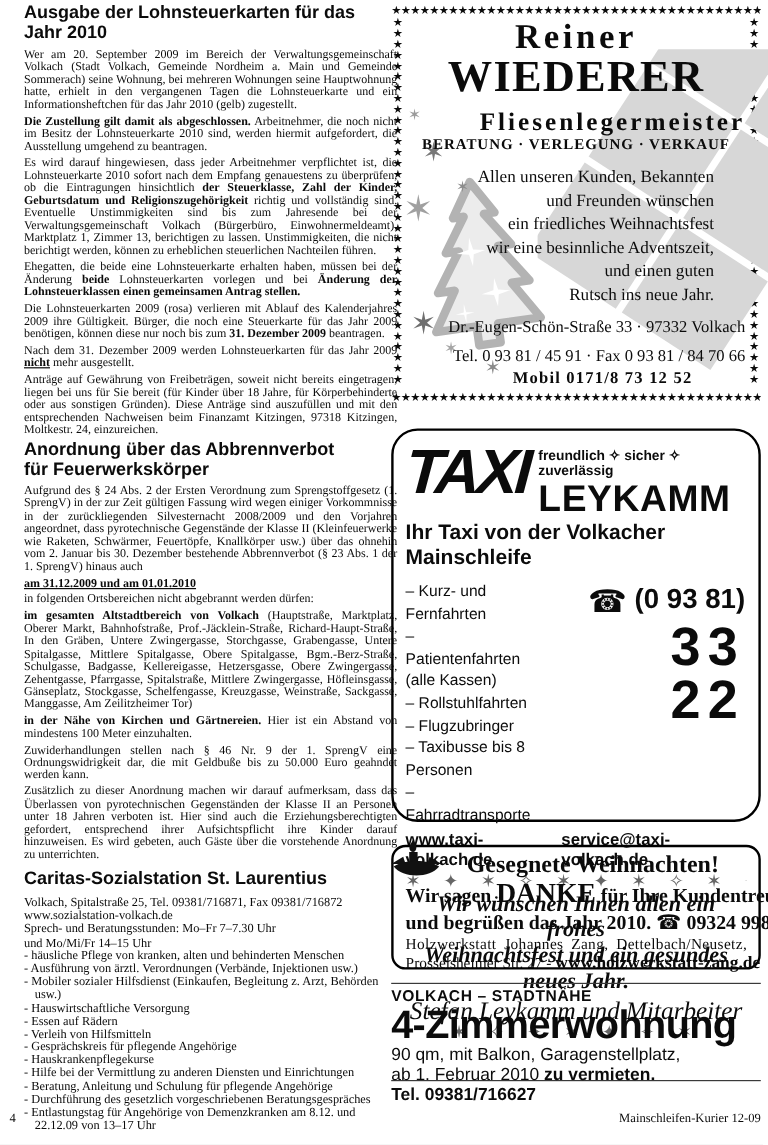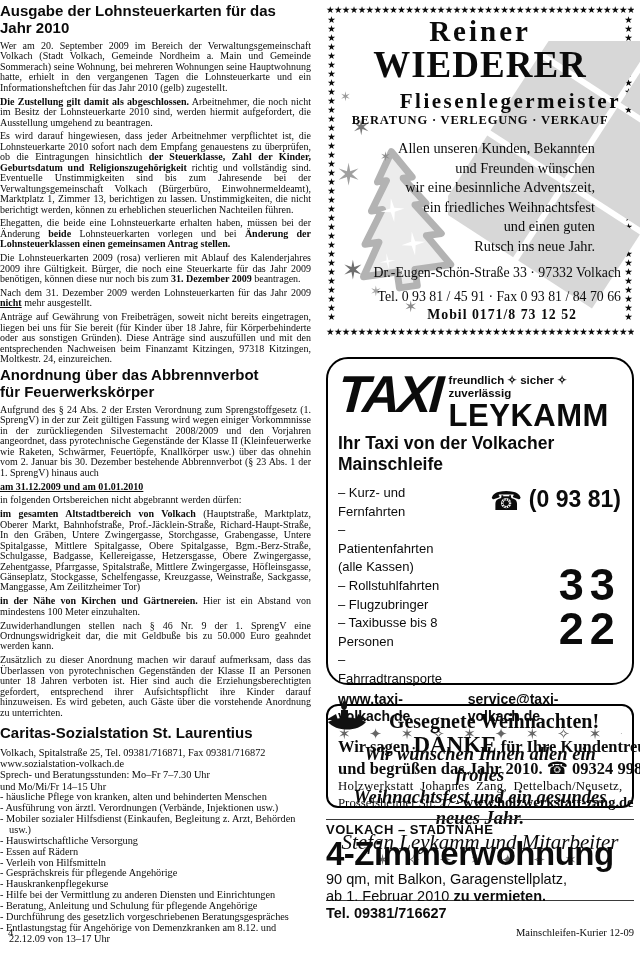--- a/index.html
+++ b/index.html
@@ -1,18 +1,18 @@
 <!DOCTYPE html>
 <html lang="de"><head>
 <meta charset="utf-8">
 <style>
   html,body{margin:0;padding:0;background:#e8e8e8;}
   .page{position:relative;width:640px;height:954px;background:#ffffff;color:#0b0b0b;
         font-family:"Liberation Serif",serif;overflow:hidden;}
-  .col-left{position:absolute;left:0;top:0;width:311px;height:850px;}
+  .col-left{position:absolute;left:20px;top:0;width:311px;height:850px;}
   .col-right{position:absolute;left:326px;top:0;width:308px;height:954px;}
   section{position:absolute;left:0;width:100%;}
   .at{font-family:"Liberation Sans",sans-serif;font-weight:bold;font-size:15px;line-height:16.5px;margin:0 0 5px 0;}
   .jp{font-size:10px;line-height:10.45px;text-align:justify;margin:0 0 3.4px 0;}
   .jp .b{font-weight:bold}
   .jp .u{text-decoration:underline}
   .cinfo{font-size:10.3px;line-height:11.4px;}
   .csvc{font-size:10.3px;line-height:10.9px;padding-left:9px;text-indent:-9px;}
 
   
@@ -44,21 +44,21 @@
            transform:skewX(-4deg);margin-top:4px;}
   .t-right{margin-left:8px;}
   .t-tag{font-weight:bold;font-size:11.5px;line-height:13px;padding-top:8px;}
   .t-name{font-weight:bold;font-size:31px;line-height:31px;letter-spacing:0.5px;}
   .t-sub{font-weight:bold;font-size:17.5px;line-height:21px;margin-top:2px;}
   .t-mid{display:flex;justify-content:space-between;margin-top:9px;gap:48px;}
   .t-list div{font-size:13px;line-height:18.6px;}
   .t-phone{text-align:right;padding-right:2px;}
   .t-area{font-weight:bold;font-size:23px;line-height:30px;white-space:nowrap;}
   .t-phicon{font-family:"DejaVu Sans",sans-serif;font-size:26px;vertical-align:-3px;}
-  .t-num{font-weight:bold;font-size:45px;line-height:44px;letter-spacing:6px;margin-top:47px;}
+  .t-num{font-weight:bold;font-size:45px;line-height:44px;letter-spacing:6px;}
   .t-web{display:flex;justify-content:space-between;font-weight:bold;font-size:14px;line-height:17px;margin-top:2px;}
   .t-sparkle{text-align:center;color:#666;font-family:"DejaVu Sans",sans-serif;font-size:15px;line-height:19px;letter-spacing:7px;white-space:nowrap;overflow:hidden;}
   .t-greet{font-family:"Liberation Serif",serif;font-weight:bold;font-style:italic;font-size:18.5px;line-height:21.5px;text-align:center;}
   .t-sig{font-family:"Liberation Serif",serif;font-style:italic;font-size:21px;line-height:18px;text-align:center;margin-top:3px;}
 
   
   .ad-z{position:absolute;top:704px;left:0;width:308px;height:104px;border:2px solid #000;border-radius:12px;
         padding:3px 8px 3px 10px;box-sizing:border-box;}
   .z-title{font-weight:bold;font-size:20px;line-height:25px;text-align:center;padding-left:26px;}
   .z-candle{position:absolute;left:-4px;top:-8px;z-index:3;}
@@ -177,22 +177,22 @@
       <span class="sparkle" style="left:78px;top:292px;font-size:16px;color:#8a8a8a">✶</span>
 
       <div class="wc">
         <div class="w-name1">Reiner</div>
         <div class="w-name2">WIEDERER</div>
         <div class="w-prof">Fliesenlegermeister</div>
         <div class="w-serv">BERATUNG · VERLEGUNG · VERKAUF</div>
         <div class="w-greet">
             <div class="gl">Allen unseren Kunden, Bekannten</div>
             <div class="gl">und Freunden wünschen</div>
+            <div class="gl">ein friedliches Weihnachtsfest</div>
             <div class="gl">wir eine besinnliche Adventszeit,</div>
-            <div class="gl">ein friedliches Weihnachtsfest</div>
             <div class="gl">und einen guten</div>
             <div class="gl">Rutsch ins neue Jahr.</div>
           </div>
         <div class="w-addr">Dr.-Eugen-Schön-Straße 33 · 97332 Volkach</div>
         <div class="w-addr">Tel. 0 93 81 / 45 91  · Fax 0 93 81 / 84 70 66</div>
         <div class="w-mobil">Mobil 0171/8 73 12 52</div>
       </div>
     </div>
 
     <div class="ad-t">

